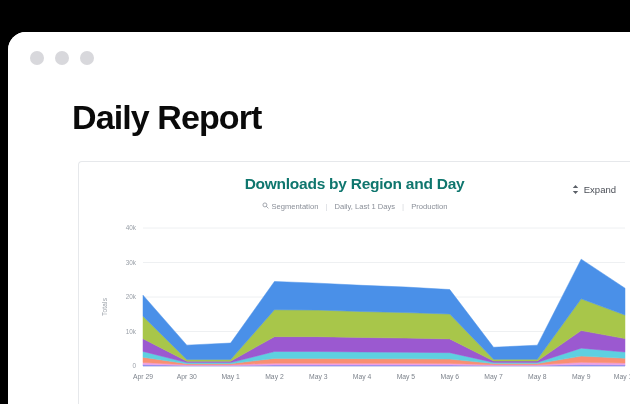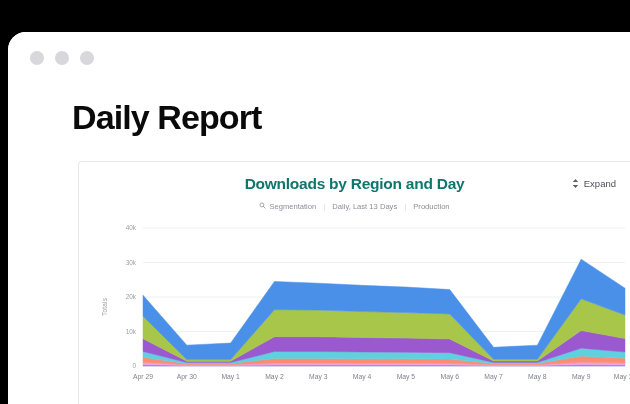--- a/index.html
+++ b/index.html
@@ -86,21 +86,21 @@
     color: #d5d8dd;
     font-size: 8px;
   }
   .chart-sub .seg {
     display: inline-flex;
     align-items: flex-start;
     gap: 3px;
   }
   .expand-btn {
     position: absolute;
-    right: 14px; top: 16px;
+    right: 14px; top: 22px;
     display: flex;
     align-items: center;
     gap: 4px;
     font-size: 9.5px;
     color: #4b4f57;
     cursor: pointer;
   }
   
   .plot-wrap {
     position: relative;
@@ -187,21 +187,21 @@
 
         <div class="chart-sub">
           <span class="seg">
             <svg width="7" height="7" viewBox="0 0 12 12">
               <circle cx="5" cy="5" r="3.4" fill="none" stroke="#8a8f98" stroke-width="1.3"></circle>
               <line x1="7.6" y1="7.6" x2="10.5" y2="10.5" stroke="#8a8f98" stroke-width="1.3" stroke-linecap="round"></line>
             </svg>
             <span>Segmentation</span>
           </span>
           <span class="sep">|</span>
-          <span>Daily, Last 13 Days</span>
+          <span>Daily, Last 1 Days</span>
           <span class="sep">|</span>
           <span>Production</span>
         </div>
 
         <div class="expand-btn">
           <svg width="9" height="11" viewBox="0 0 10 12">
             <path d="M5 1 L8 4.3 L2 4.3 Z" fill="#5a5f67"></path>
             <path d="M5 11 L8 7.7 L2 7.7 Z" fill="#5a5f67"></path>
           </svg>
           <span>Expand</span>

